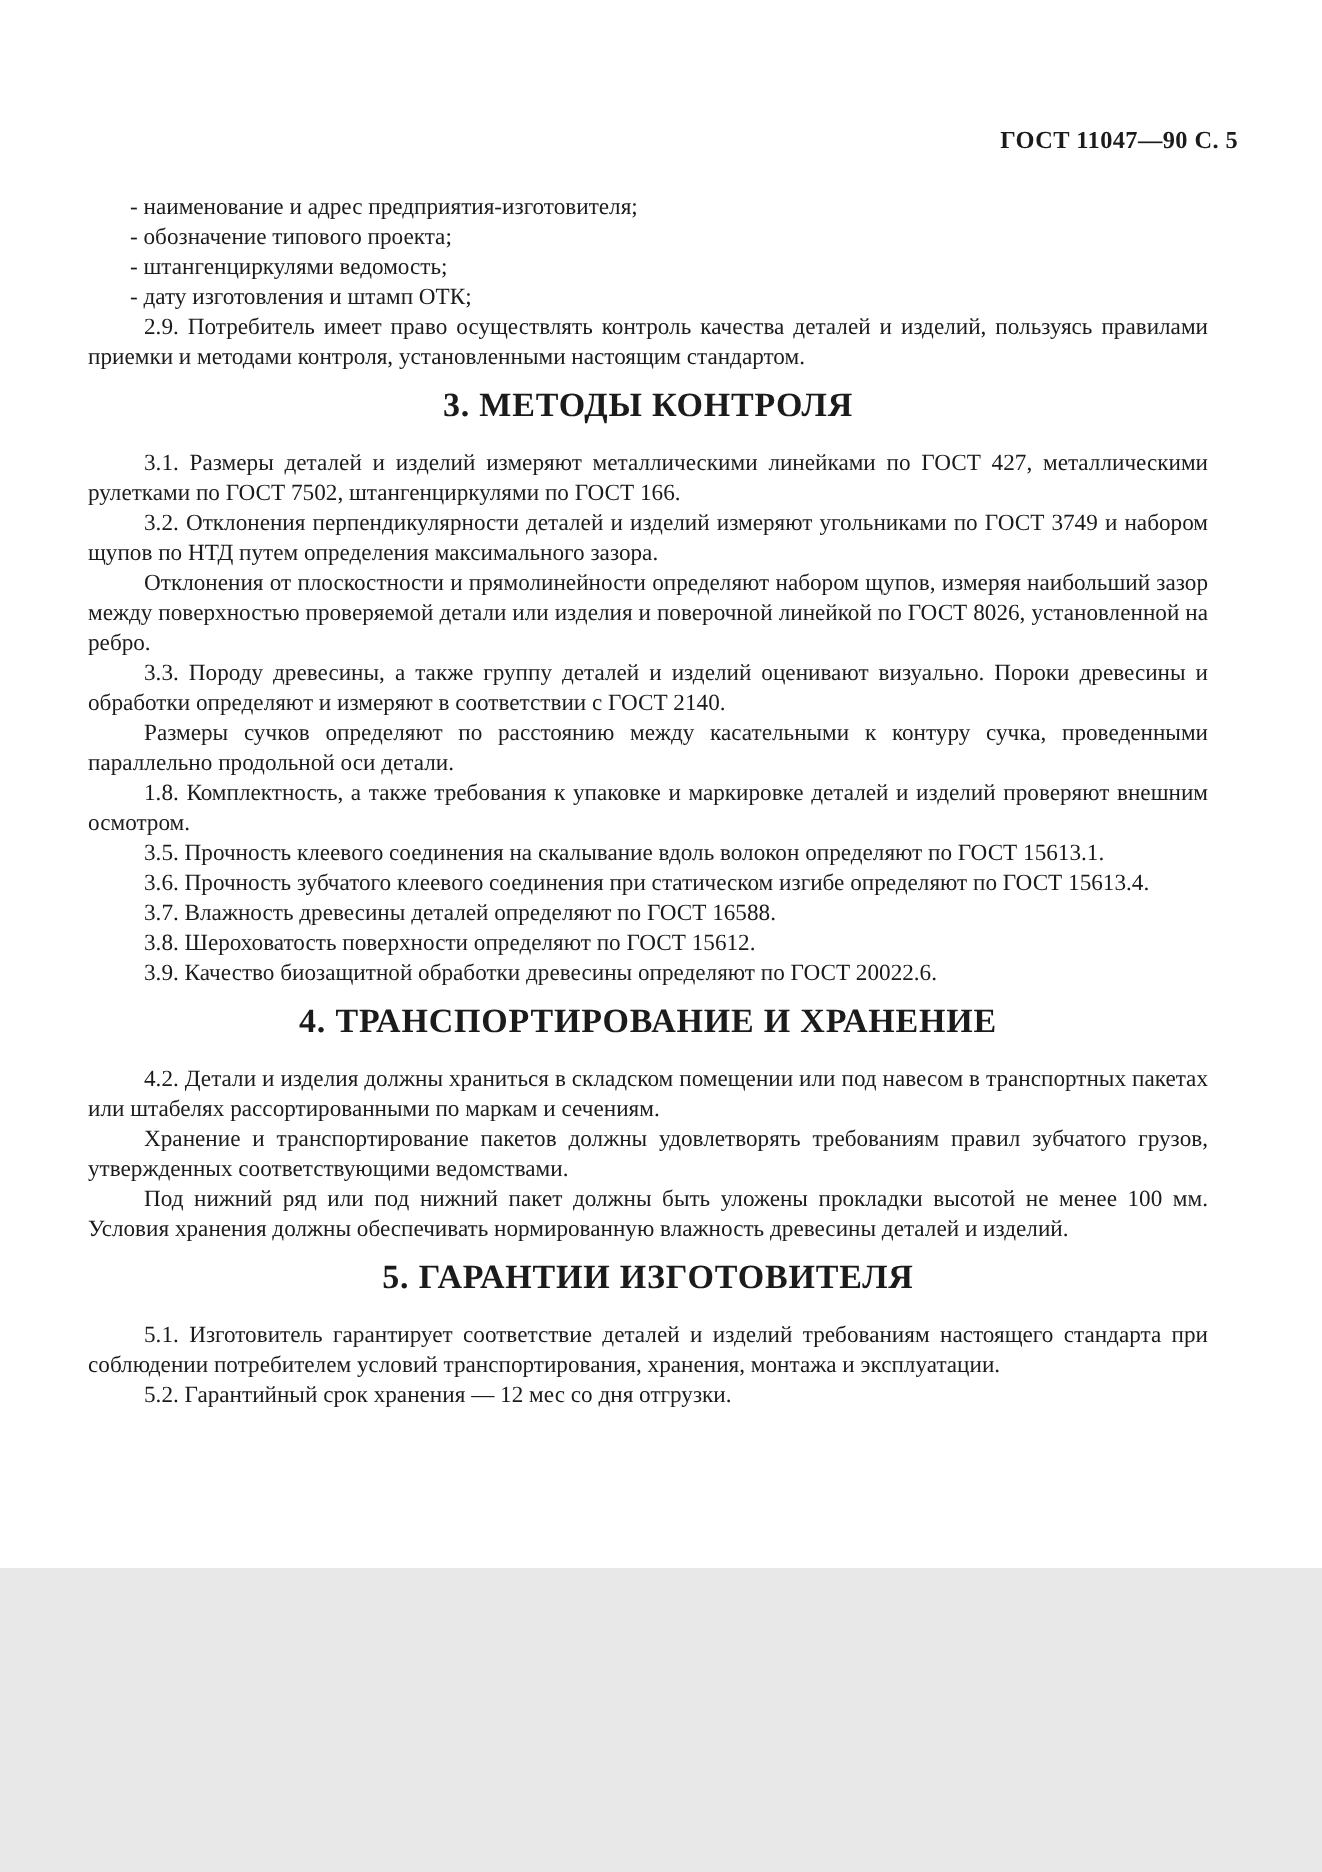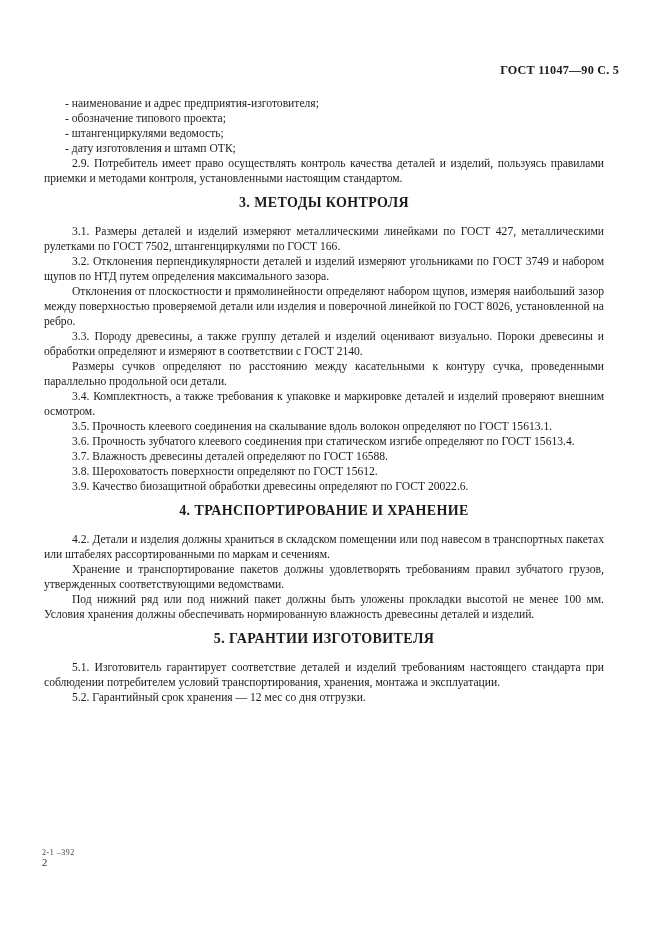--- a/index.html
+++ b/index.html
@@ -1,19 +1,19 @@
 <!DOCTYPE html>
 <html><head>
 <meta charset="utf-8">
 <style>
   html, body { margin: 0; padding: 0; background: #e8e8e8; }
   .page {
     position: relative;
     width: 661px;
-    height: 936px;
+    height: 784px;
     margin: 0 auto;
     background: #ffffff;
     color: #1b1b1b;
     font-family: "Liberation Serif", "DejaVu Serif", serif;
     overflow: hidden;
   }
   .page-header {
     position: absolute;
     top: 63px;
     right: 42px;
@@ -29,21 +29,21 @@
     right: 57px;
     font-size: 11.6px;
     line-height: 15px;
     text-align: justify;
   }
   .dash-list { margin: 0; }
   .dash-item { padding-left: 21px; text-align: left; }
   .para { margin: 0; text-indent: 28px; }
   .section-title {
     margin: 9px 0 14px 0;
-    font-size: 14px;
+    font-size: 17px;
     font-weight: bold;
     text-align: center;
     text-indent: 0;
     letter-spacing: 0.4px;
   }
   .page-footer {
     position: absolute;
     top: 848px;
     left: 42px;
     right: 44px;
@@ -72,21 +72,21 @@
     </div>
 
     <p class="para">2.9. Потребитель имеет право осуществлять контроль качества деталей и изделий, пользуясь правилами приемки и методами контроля, установленными настоящим стандартом.</p>
 
     <div class="section-title">3. МЕТОДЫ КОНТРОЛЯ</div>
     <p class="para">3.1. Размеры деталей и изделий измеряют металлическими линейками по ГОСТ 427, металлическими рулетками по ГОСТ 7502, штангенциркулями по ГОСТ 166.</p>
     <p class="para">3.2. Отклонения перпендикулярности деталей и изделий измеряют угольниками по ГОСТ 3749 и набором щупов по НТД путем определения максимального зазора.</p>
     <p class="para">Отклонения от плоскостности и прямолинейности определяют набором щупов, измеряя наибольший зазор между поверхностью проверяемой детали или изделия и поверочной линейкой по ГОСТ 8026, установленной на ребро.</p>
     <p class="para">3.3. Породу древесины, а также группу деталей и изделий оценивают визуально. Пороки древесины и обработки определяют и измеряют в соответствии с ГОСТ 2140.</p>
     <p class="para">Размеры сучков определяют по расстоянию между касательными к контуру сучка, проведенными параллельно продольной оси детали.</p>
-    <p class="para">3.4. Комплектность, а также требования к упаковке и маркировке деталей и изделий проверяют внешним осмотром.</p>
+    <p class="para">1.8. Комплектность, а также требования к упаковке и маркировке деталей и изделий проверяют внешним осмотром.</p>
     <p class="para">3.5. Прочность клеевого соединения на скалывание вдоль волокон определяют по ГОСТ 15613.1.</p>
     <p class="para">3.6. Прочность зубчатого клеевого соединения при статическом изгибе определяют по ГОСТ 15613.4.</p>
     <p class="para">3.7. Влажность древесины деталей определяют по ГОСТ 16588.</p>
     <p class="para">3.8. Шероховатость поверхности определяют по ГОСТ 15612.</p>
     <p class="para">3.9. Качество биозащитной обработки древесины определяют по ГОСТ 20022.6.</p>
 
     <div class="section-title">4. ТРАНСПОРТИРОВАНИЕ И ХРАНЕНИЕ</div>
     <p class="para">4.2. Детали и изделия должны храниться в складском помещении или под навесом в транспортных пакетах или штабелях рассортированными по маркам и сечениям.</p>
     <p class="para">Хранение и транспортирование пакетов должны удовлетворять требованиям правил зубчатого грузов, утвержденных соответствующими ведомствами.</p>
     <p class="para">Под нижний ряд или под нижний пакет должны быть уложены прокладки высотой не менее 100 мм. Условия хранения должны обеспечивать нормированную влажность древесины деталей и изделий.</p>

